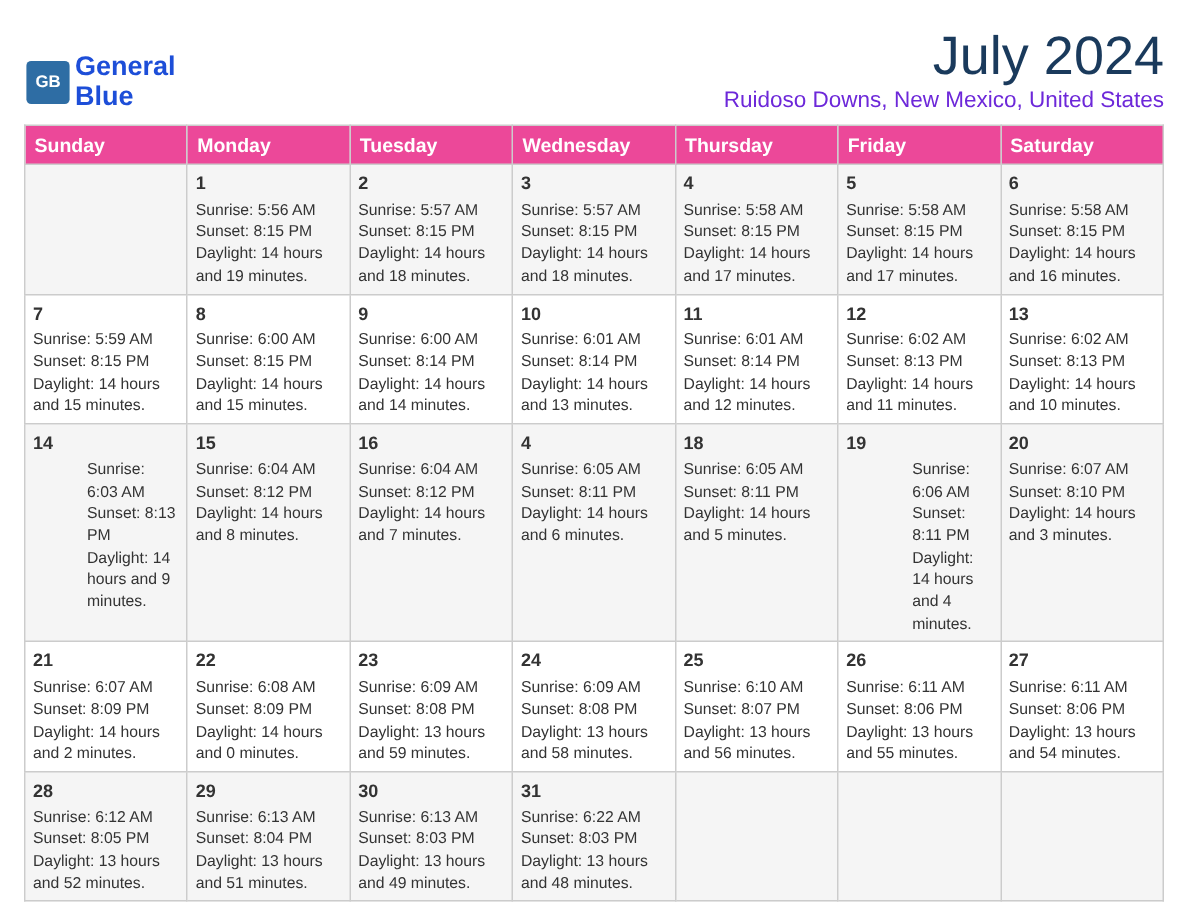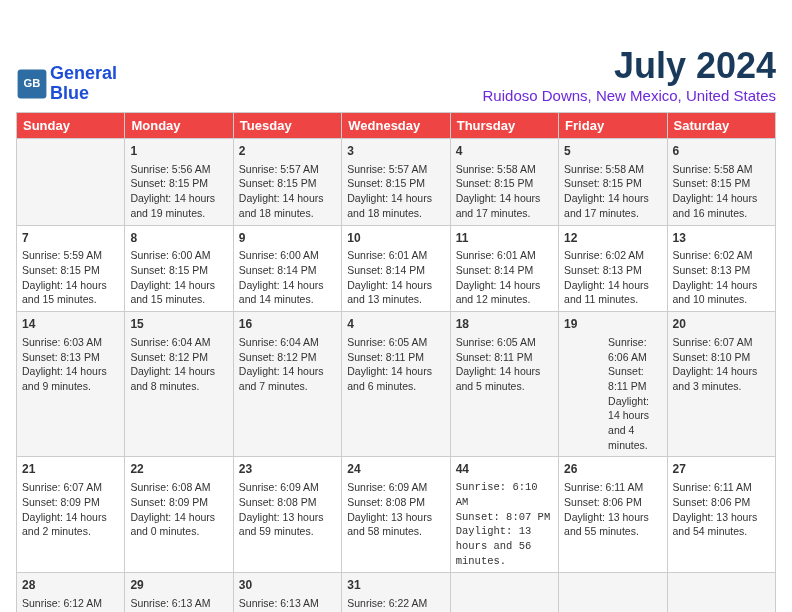--- a/index.html
+++ b/index.html
@@ -32,35 +32,34 @@
     .logo-icon {
       width: 32px;
       height: 32px;
       margin-right: 2px;
     }
     .title-section {
       text-align: right;
     }
     .month-title {
       font-size: 36px;
-      font-weight: bold;
+      font-weight: normal;
       color: #1a3a5c;
-      margin-top: 29px;
     }
     .location {
       font-size: 15px;
       color: #6d28d9;
     }
     table {
       width: 100%;
       border-collapse: collapse;
       font-size: 11px;
     }
     thead tr th {
-      background-color: #ef4444;
+      background-color: #ec4899;
       color: #fff;
       text-align: left;
       padding: 5px 6px;
       font-size: 13px;
       font-weight: bold;
       border: 1px solid #ccc;
     }
     tbody tr td {
       border: 1px solid #ccc;
       vertical-align: top;
@@ -201,21 +200,21 @@
         <td>
           <span class="day-number">13</span>
           <div class="cell-content" style="white-space: pre-line;">Sunrise: 6:02 AM
 Sunset: 8:13 PM
 Daylight: 14 hours and 10 minutes.</div>
         </td>
       </tr>
       <tr>
         <td>
           <span class="day-number">14</span>
-          <div class="cell-content" style="white-space: pre-line;">Sunrise: 6:03 AM
+          <div class="cell-content" style="white-space: pre-line; margin-left: 36px;">Sunrise: 6:03 AM
 Sunset: 8:13 PM
 Daylight: 14 hours and 9 minutes.</div>
         </td>
         <td>
           <span class="day-number">15</span>
           <div class="cell-content" style="white-space: pre-line;">Sunrise: 6:04 AM
 Sunset: 8:12 PM
 Daylight: 14 hours and 8 minutes.</div>
         </td>
         <td>
@@ -268,22 +267,22 @@
 Sunset: 8:08 PM
 Daylight: 13 hours and 59 minutes.</div>
         </td>
         <td>
           <span class="day-number">24</span>
           <div class="cell-content" style="white-space: pre-line;">Sunrise: 6:09 AM
 Sunset: 8:08 PM
 Daylight: 13 hours and 58 minutes.</div>
         </td>
         <td>
-          <span class="day-number">44</span>
-          <div class="cell-content" style="white-space: pre-line; font-family: Liberation Mono, monospace;">Sunrise: 6:10 AM
+          <span class="day-number">25</span>
+          <div class="cell-content" style="white-space: pre-line;">Sunrise: 6:10 AM
 Sunset: 8:07 PM
 Daylight: 13 hours and 56 minutes.</div>
         </td>
         <td>
           <span class="day-number">26</span>
           <div class="cell-content" style="white-space: pre-line;">Sunrise: 6:11 AM
 Sunset: 8:06 PM
 Daylight: 13 hours and 55 minutes.</div>
         </td>
         <td>

